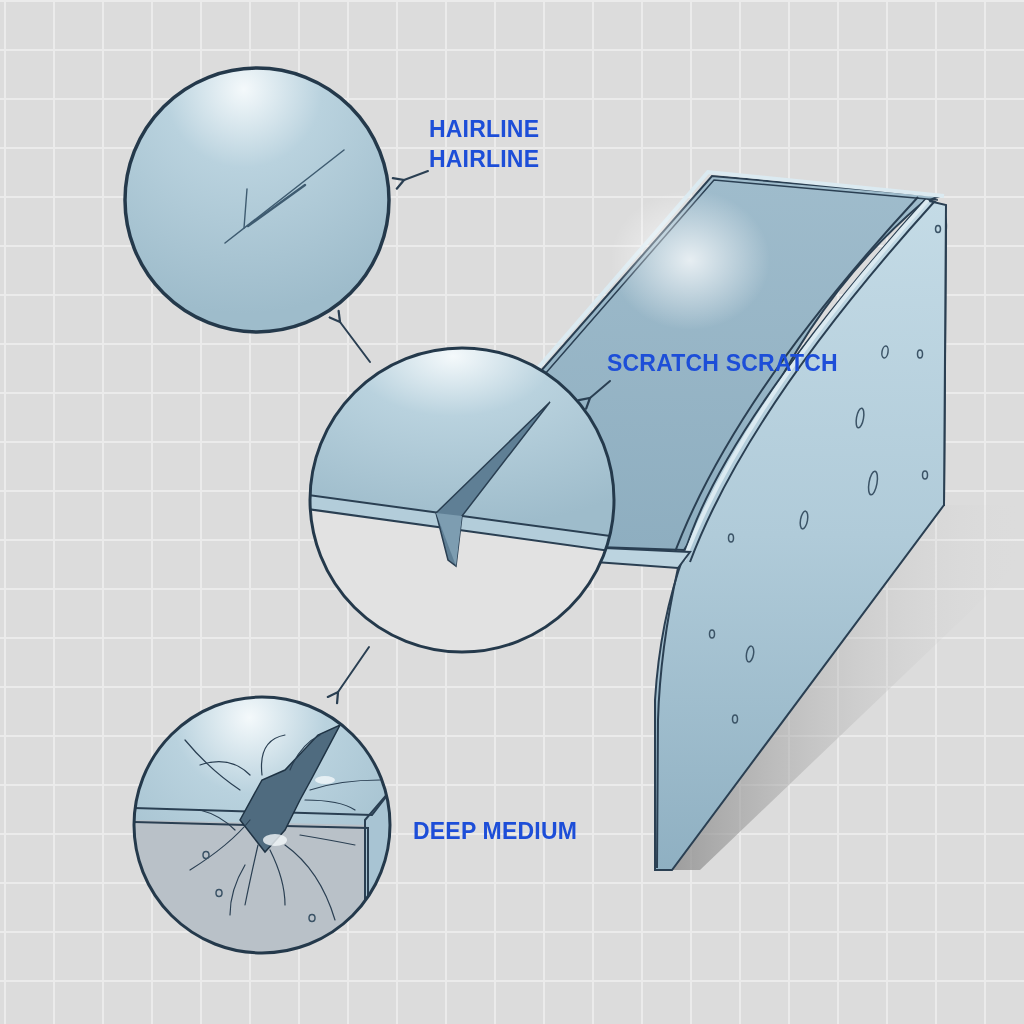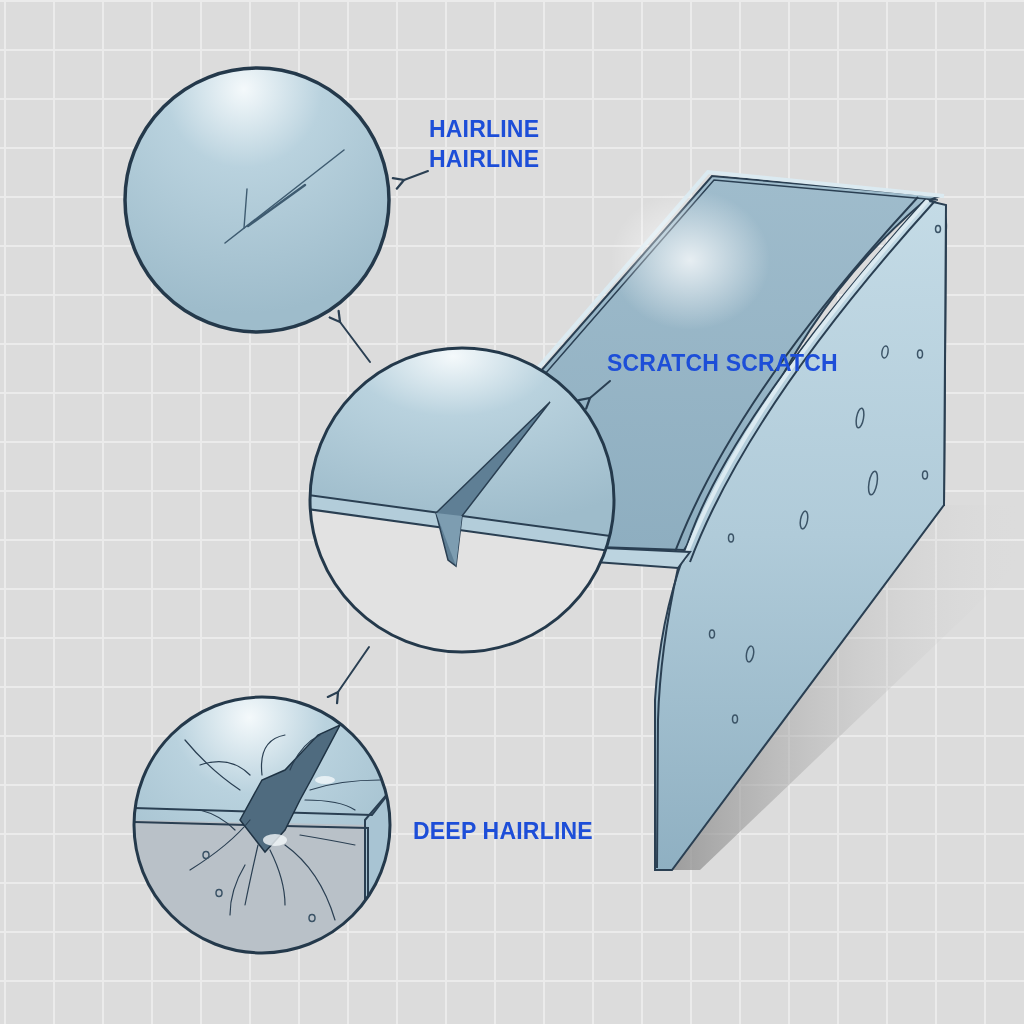--- a/index.html
+++ b/index.html
@@ -169,13 +169,13 @@
     <line x1="610" y1="381" x2="590" y2="398" marker-end="url(#arrowHead)"></line>
     <line x1="369" y1="647" x2="338" y2="692" marker-end="url(#arrowHead)"></line>
   </g>
 </svg>
 
 <div class="label" style="left:429px; top:114px;">
   <span>HAIRLINE</span>
   <span>HAIRLINE</span>
 </div>
 <div class="label" style="left:607px; top:348px;">SCRATCH SCRATCH</div>
-<div class="label" style="left:413px; top:816px;">DEEP HAIRLINE</div>
+<div class="label" style="left:413px; top:816px;">DEEP MEDIUM</div>
 
 </body></html>

